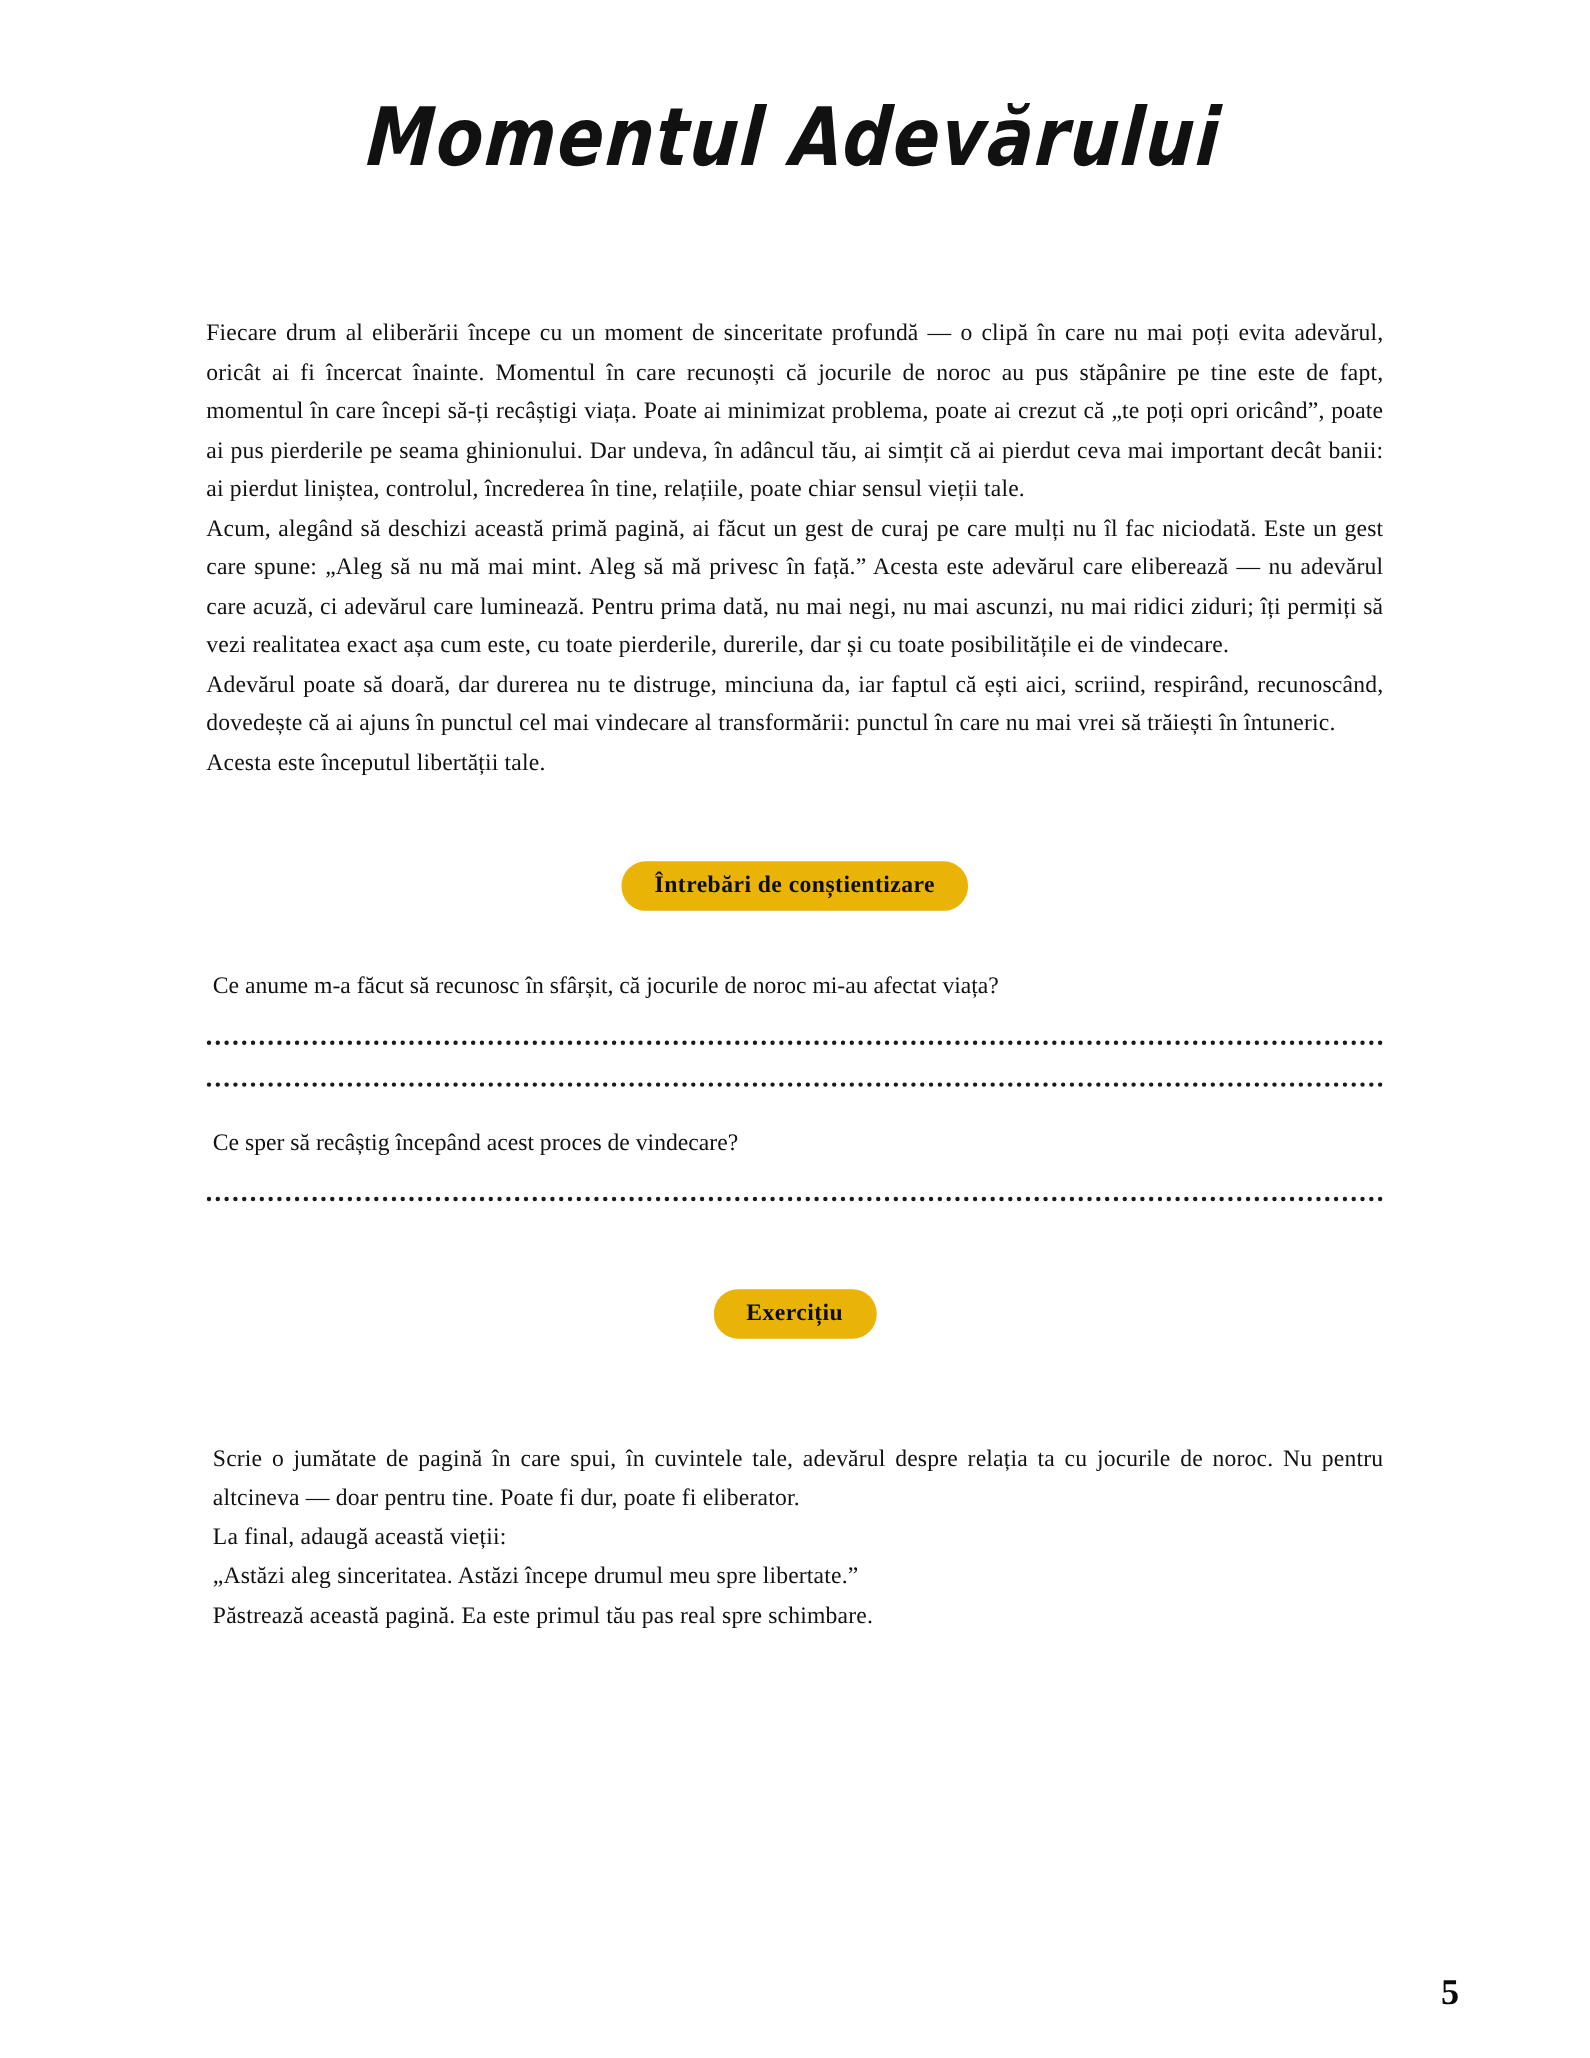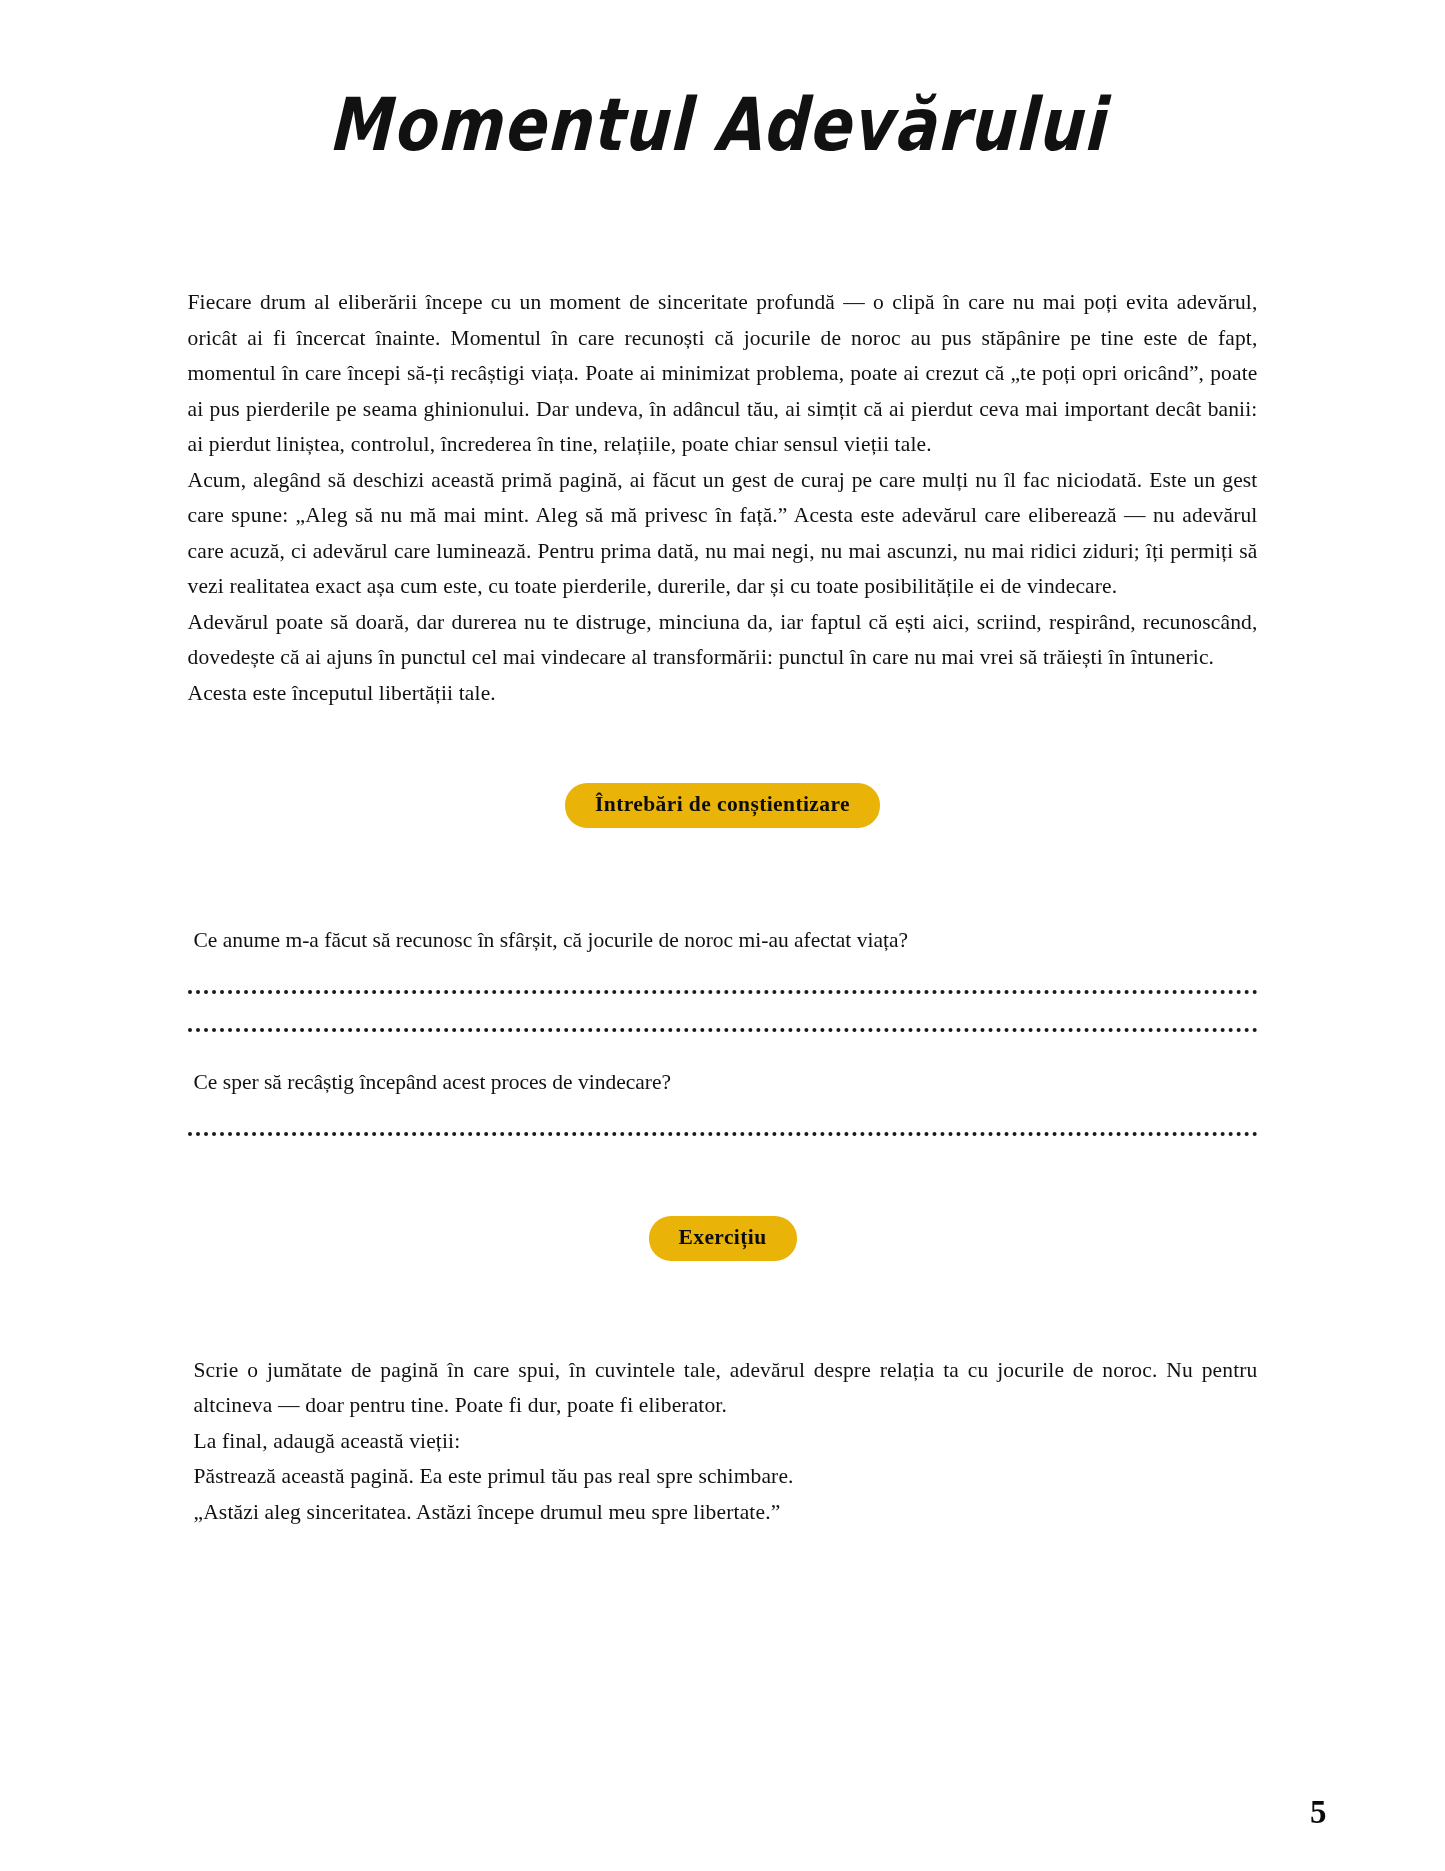--- a/index.html
+++ b/index.html
@@ -74,21 +74,21 @@
     font-weight: 700;
     letter-spacing: 0.4px;
     color: #0d0d0d;
     line-height: 1.15;
   }
   .badge-row.awareness { margin-top: 72px; }
   .badge-row.exercise  { margin-top: 80px; }
 
   
   .questions {
-    margin-top: 96px;
+    margin-top: 52px;
   }
   .question-item { margin-bottom: 0; }
   .question-text {
     font-size: 21.5px;
     line-height: 32px;
     margin: 0 0 0 6px;
     color: #111111;
   }
   .answer-line {
     height: 0;
@@ -153,21 +153,21 @@
 
     </div>
 
     <div class="badge-row exercise">
       <span class="badge">Exercițiu</span>
     </div>
 
     <div class="exercise-block">
       <p class="para">Scrie o jumătate de pagină în care spui, în cuvintele tale, adevărul despre relația ta cu jocurile de noroc. Nu pentru altcineva — doar pentru tine. Poate fi dur, poate fi eliberator.</p>
       <p class="para last-left">La final, adaugă această vieții:</p>
+      <p class="para last-left">„Astăzi aleg sinceritatea. Astăzi începe drumul meu spre libertate.”</p>
       <p class="para last-left">Păstrează această pagină. Ea este primul tău pas real spre schimbare.</p>
-      <p class="para last-left">„Astăzi aleg sinceritatea. Astăzi începe drumul meu spre libertate.”</p>
     </div>
 
   </div>
 
   <div class="page-number">5</div>
 
 </div>
 
 </body></html>

